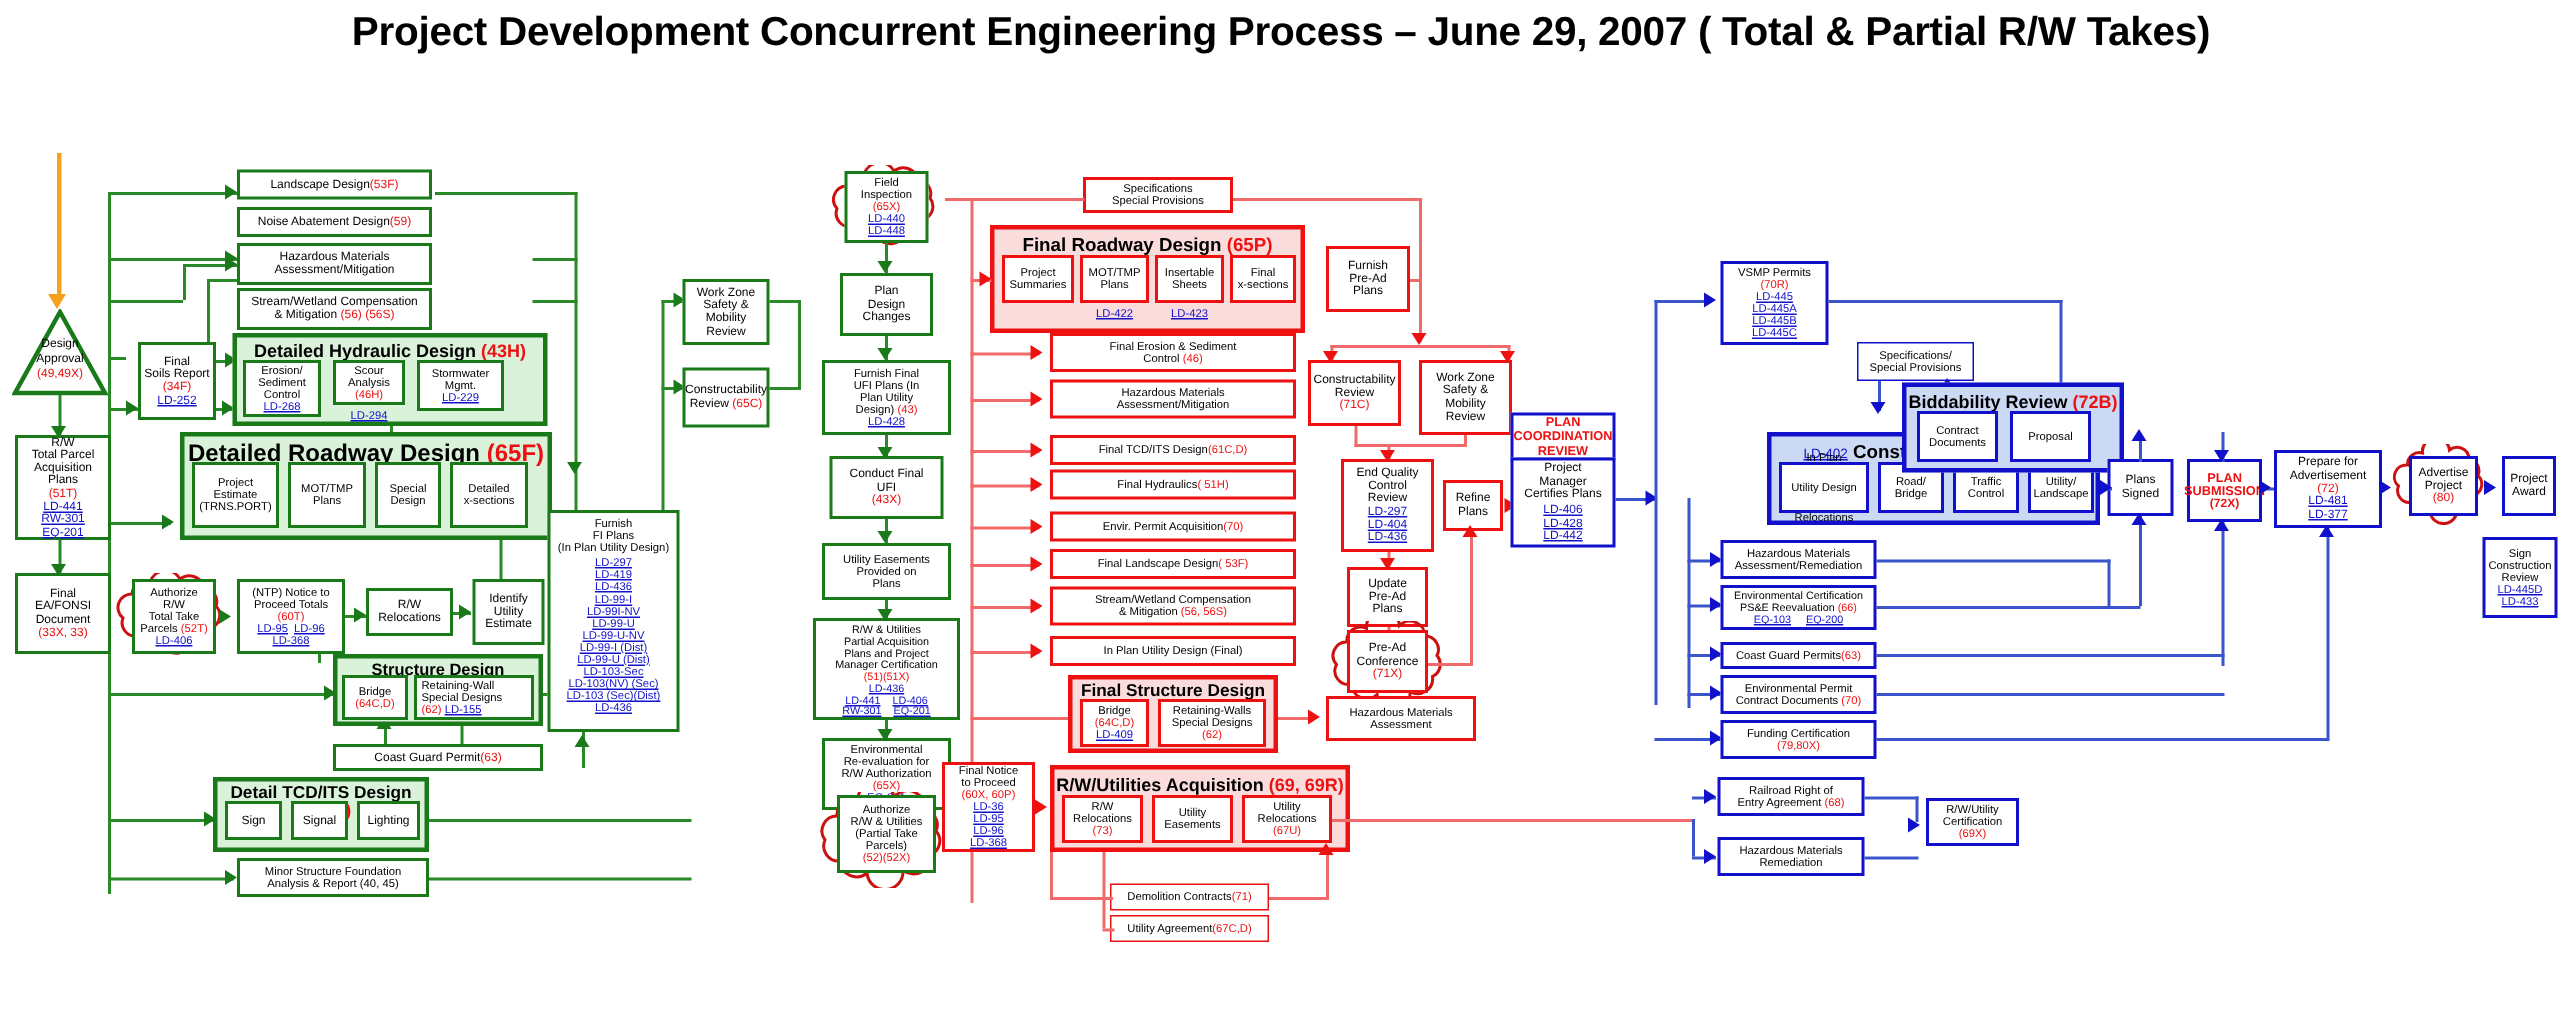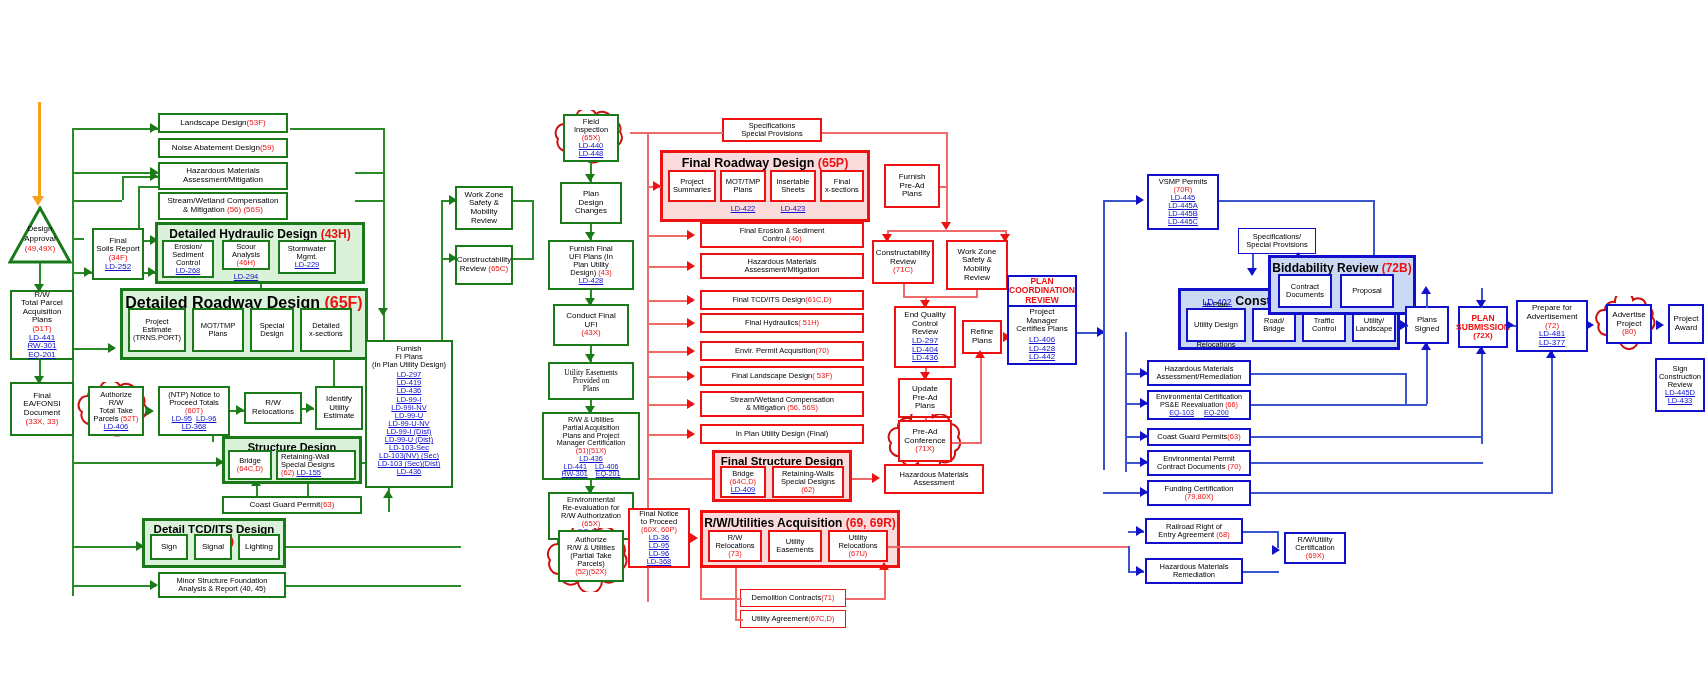--- a/index.html
+++ b/index.html
@@ -53,20 +53,21 @@
   .cloudwrap{position:absolute;}
   .cloudwrap svg{position:absolute;left:0;top:0;}
 
   .note{position:absolute;font-size:11px;color:#000;line-height:1.25;text-align:left;}
 </style>
 </head>
 <body>
 
 <div id="page">
 
+  <div class="title" id="title-main">Project Development Concurrent Engineering Process – June 29, 2007 ( Total &amp; Partial R/W Takes)</div>
 
   <div class="ln" style="left:38px;top:102px;width:3px;height:98px;background:#f5a11b;"></div>
   <div class="ar" style="left:32px;top:196px;border-left:6px solid transparent;border-right:6px solid transparent;border-top:10px solid #f5a11b;"></div>
 
   <div class="ln" style="left:39px;top:260px;width:2px;height:30px;"></div>
   <div class="ar ar-d" style="left:34px;top:284px;"></div>
   <div class="ln" style="left:39px;top:360px;width:2px;height:22px;"></div>
   <div class="ar ar-d" style="left:34px;top:376px;"></div>
 
   <div class="ln" style="left:72px;top:128px;width:2px;height:468px;"></div>
@@ -377,21 +378,21 @@
   <div class="ar ar-d" style="left:585px;top:298px;"></div>
 
   <div class="node g" style="left:553px;top:304px;width:76px;height:42px;font-size:8px;">
     <div>Conduct Final</div>
     <div>UFI</div>
     <div class="code-r">(43X)</div>
   </div>
   <div class="ln" style="left:590px;top:346px;width:2px;height:16px;"></div>
   <div class="ar ar-d" style="left:585px;top:354px;"></div>
 
-  <div class="node g" style="left:548px;top:362px;width:86px;height:38px;font-size:7.5px;font-family:Liberation Serif, serif;">
+  <div class="node g" style="left:548px;top:362px;width:86px;height:38px;font-size:7.5px;">
     <div>Utility Easements</div>
     <div>Provided on</div>
     <div>Plans</div>
   </div>
   <div class="ln" style="left:590px;top:400px;width:2px;height:14px;"></div>
   <div class="ar ar-d" style="left:585px;top:406px;"></div>
 
   <div class="node g" style="left:542px;top:412px;width:98px;height:68px;font-size:7.2px;justify-content:flex-start;padding-top:2px;">
     <div>R/W &amp; Utilities</div>
     <div>Partial  Acquisition</div>

